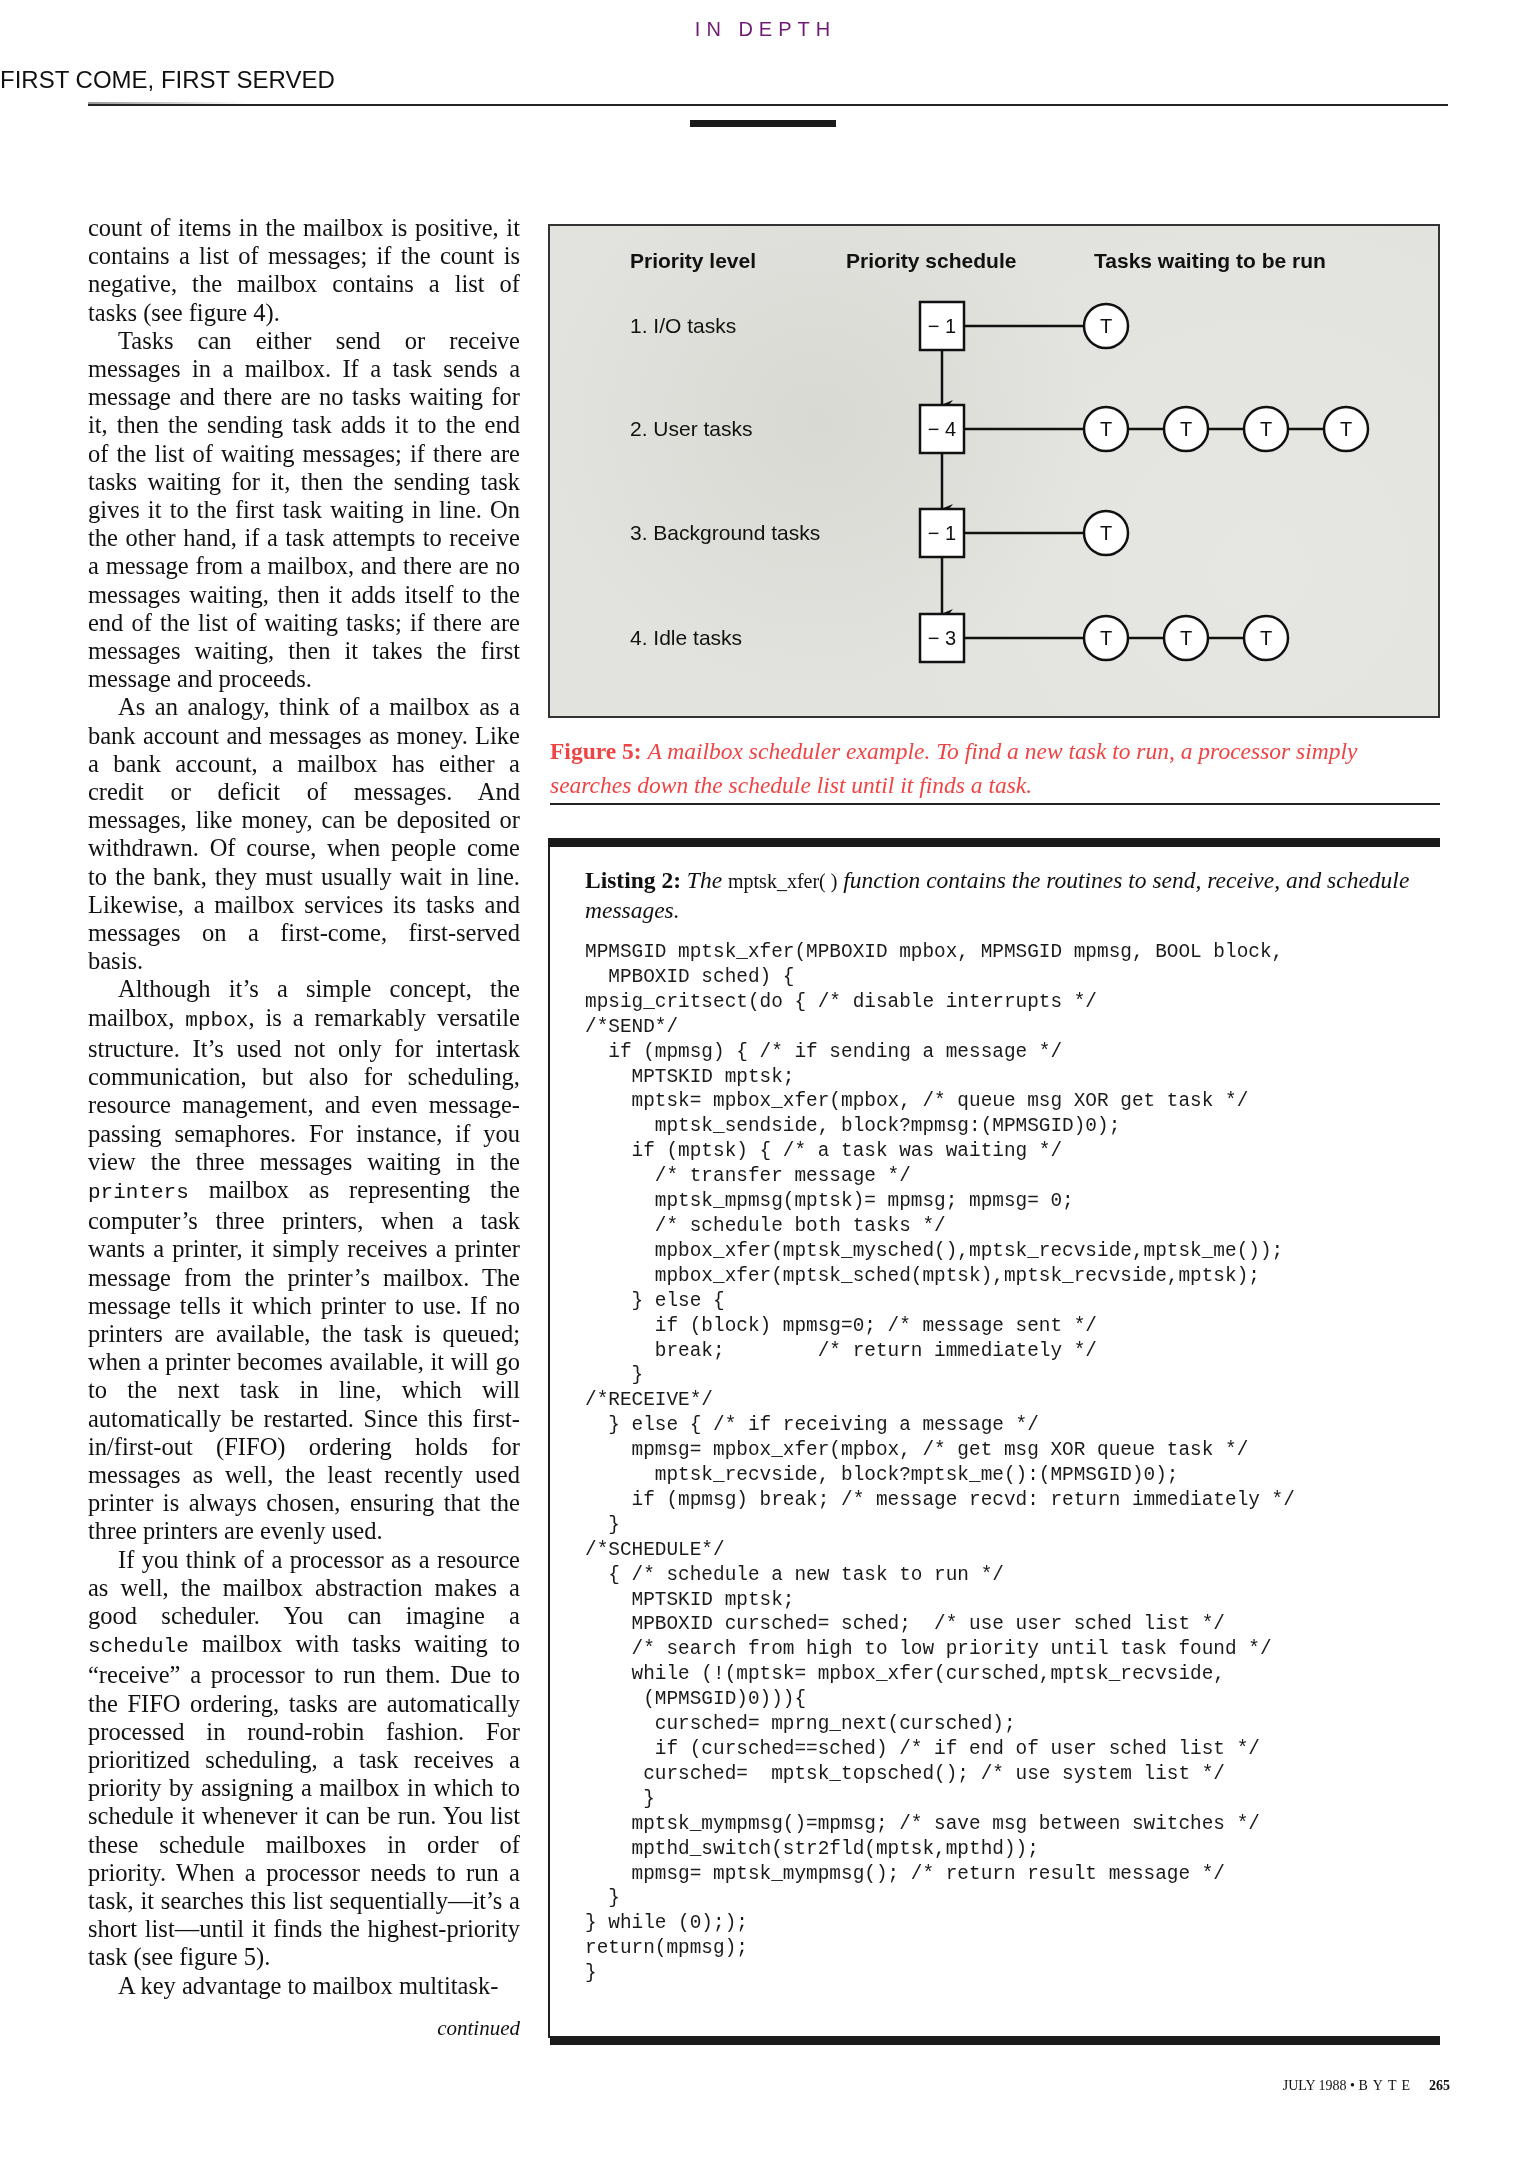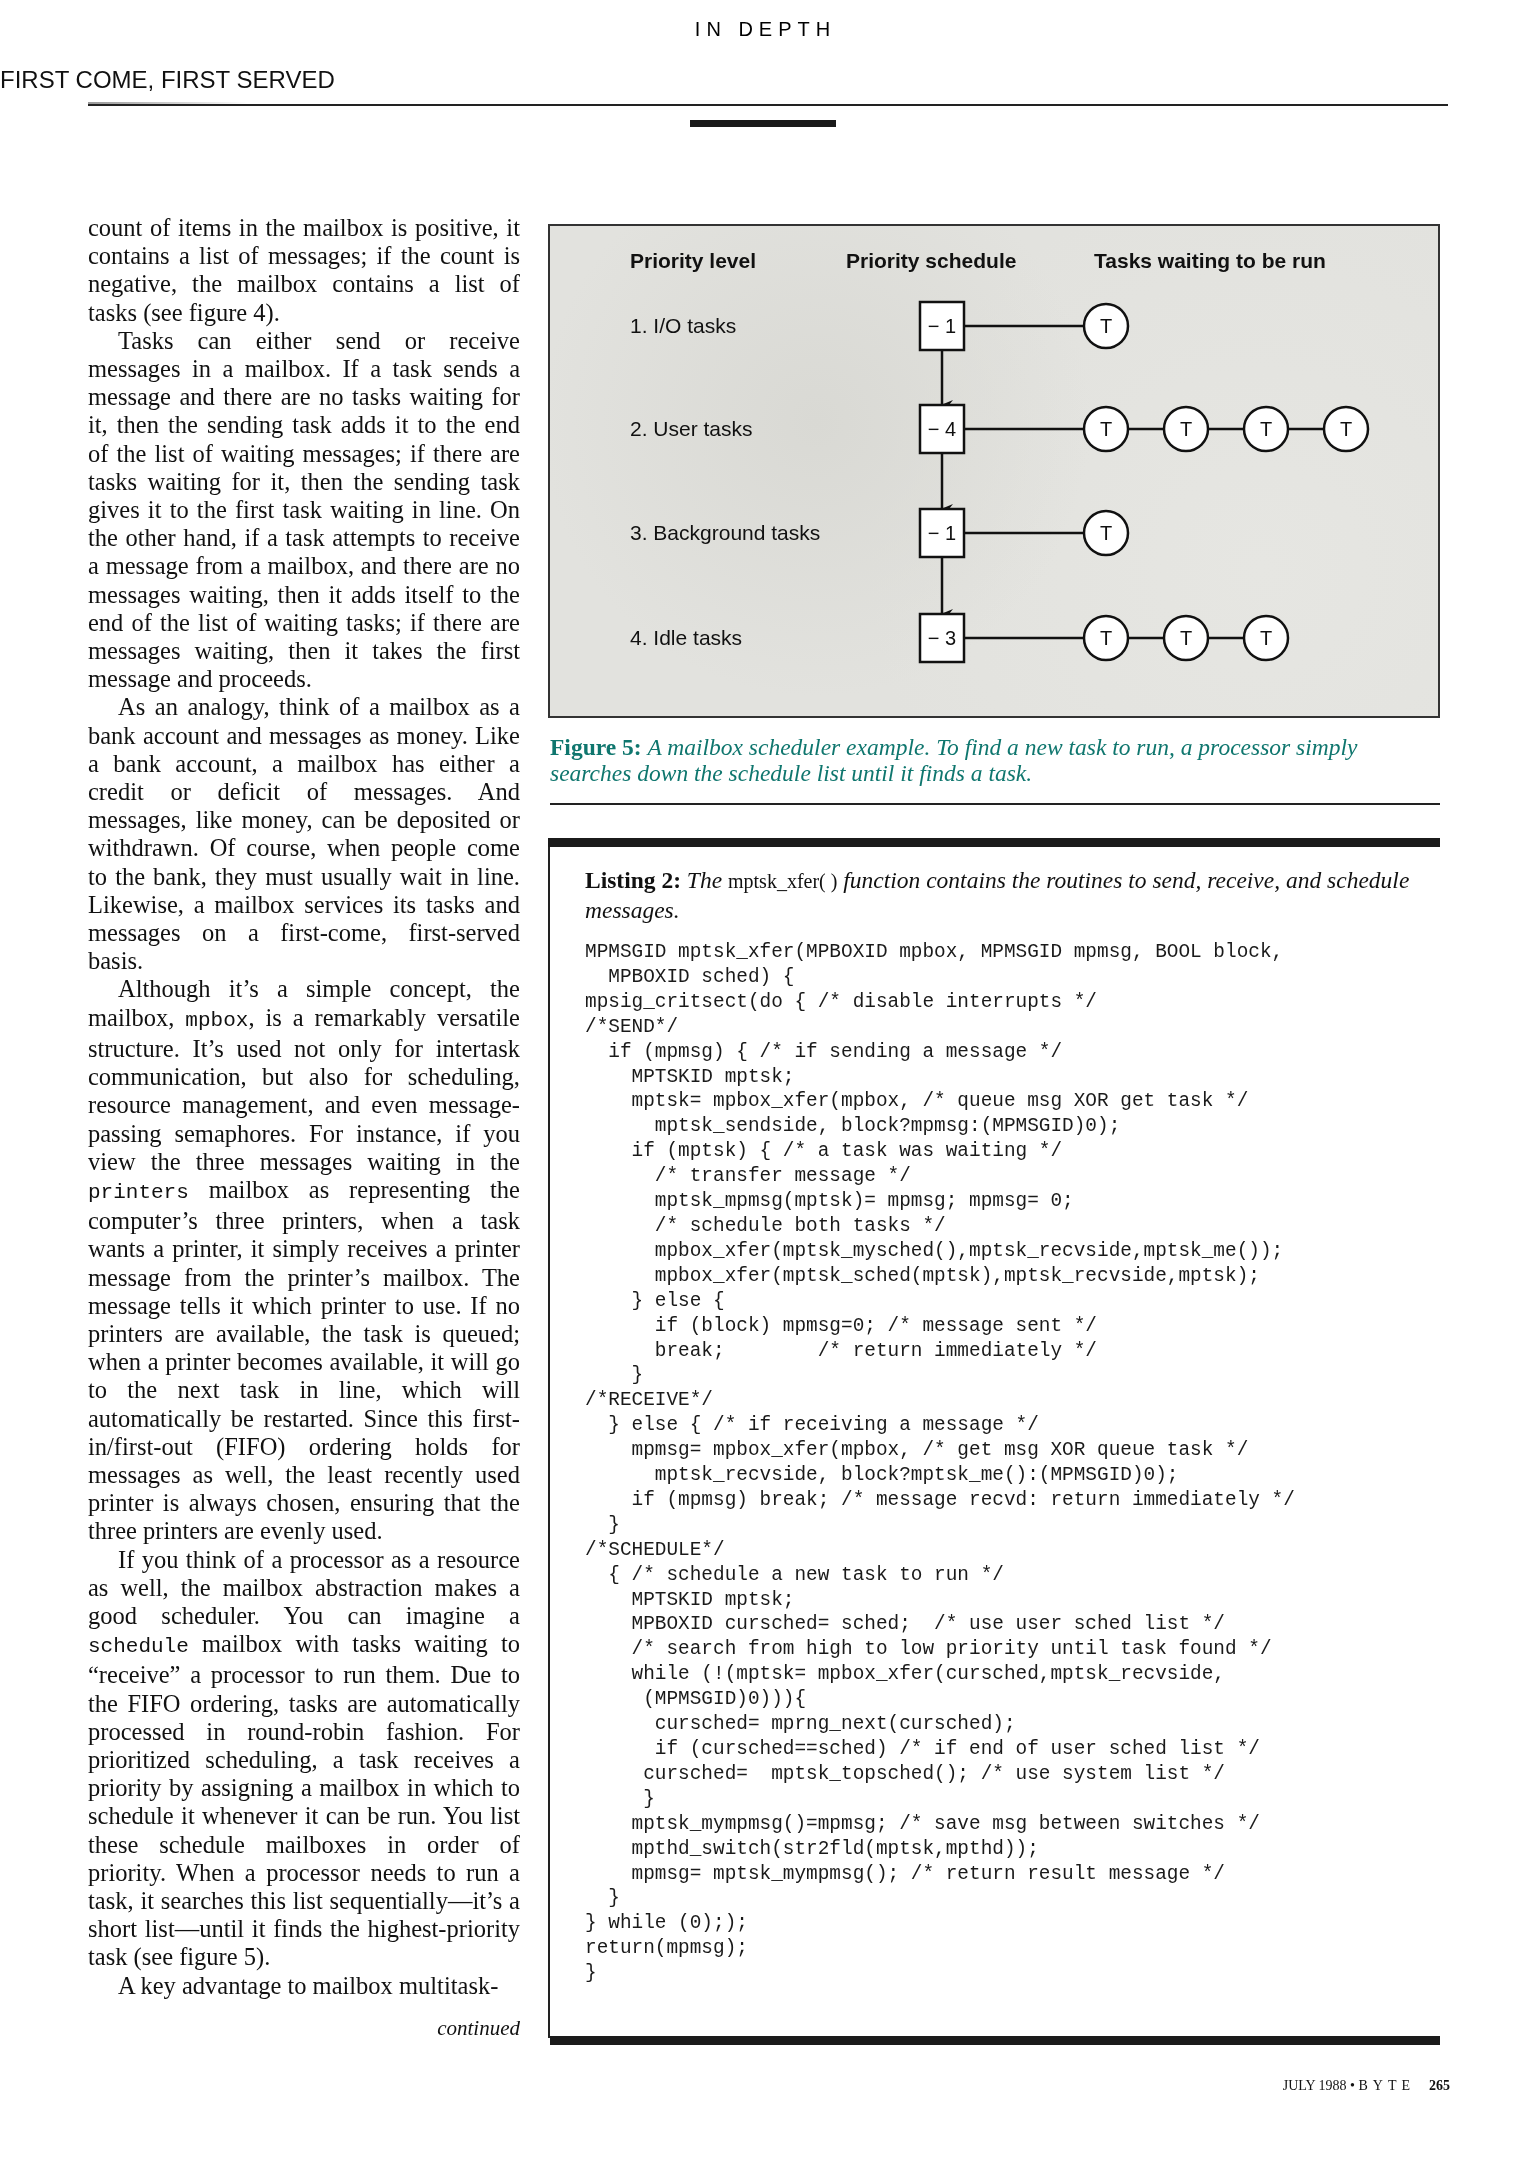--- a/index.html
+++ b/index.html
@@ -1,36 +1,36 @@
 <!DOCTYPE html>
 <html><head>
   <meta charset="utf-8">
   <style>
     html, body { margin: 0; padding: 0; background: #ffffff; }
     body { width: 1531px; height: 2160px; position: relative; overflow: hidden; color: #111; }
-    .kicker { position: absolute; top: 18px; left: 0; width: 1531px; text-align: center; font-family: "Liberation Sans", sans-serif; font-size: 20px; letter-spacing: 6px; color: #000000; }
+    .kicker { position: absolute; top: 18px; left: 0; width: 1531px; text-align: center; font-family: "Liberation Sans", sans-serif; font-size: 20px; letter-spacing: 6px; color: #701a75; }
     .running-title { position: absolute; top: 66px; left: 0; width: 1531px; text-align: left; font-family: Liberation Sans, sans-serif; font-size: 24px; letter-spacing: 0px; color: #111; }
     .rule-top { position: absolute; top: 104px; left: 88px; width: 1360px; height: 2px; background: #222; }
     .rule-top-left { position: absolute; top: 102px; left: 88px; width: 160px; height: 2px; background: linear-gradient(90deg, #999, #fff); }
     .rule-center { position: absolute; top: 120px; left: 690px; width: 146px; height: 7px; background: #1a1a1a; }
 
     .col-left { position: absolute; top: 214px; left: 88px; width: 432px; font-family: "Liberation Serif", serif; font-size: 24.5px; line-height: 28.2px; text-align: justify; color: #111; }
     .col-left p { margin: 0; text-indent: 30px; }
     .col-left p.first { text-indent: 0; }
     .col-left .mono { font-family: "Liberation Mono", monospace; font-size: 21px; }
     .continued { position: absolute; top: 2016px; left: 88px; width: 432px; text-align: right; font-family: "Liberation Serif", serif; font-style: italic; font-size: 21px; color: #111; }
 
     .figure { position: absolute; top: 224px; left: 548px; width: 892px; height: 494px; border: 2px solid #333; background: #e2e2de; background-image: radial-gradient(circle at 30% 40%, #d9d9d4 0%, transparent 40%), radial-gradient(circle at 80% 70%, #e6e6e2 0%, transparent 50%); box-sizing: border-box; }
     .figure svg { position: absolute; left: 0; top: 0; width: 888px; height: 490px; }
     .fig-head { font-family: "Liberation Sans", sans-serif; font-weight: bold; font-size: 21px; fill: #111; }
     .fig-label { font-family: "Liberation Sans", sans-serif; font-size: 21px; fill: #111; }
     .fig-box-text { font-family: "Liberation Sans", sans-serif; font-size: 20px; fill: #111; }
     .fig-node-text { font-family: "Liberation Sans", sans-serif; font-size: 20px; fill: #111; }
 
-    .fig-caption { position: absolute; top: 734px; left: 550px; width: 892px; font-family: "Liberation Serif", serif; font-size: 23.5px; line-height: 26px; color: #0f766e; }
+    .fig-caption { position: absolute; top: 734px; left: 550px; width: 892px; font-family: "Liberation Serif", serif; font-size: 23.5px; line-height: 34px; color: #ef4444; }
     .fig-caption .lbl { font-weight: bold; }
     .fig-caption .txt { font-style: italic; }
     .rule-caption { position: absolute; top: 803px; left: 550px; width: 890px; height: 2px; background: #222; }
 
     .listing { position: absolute; top: 838px; left: 548px; width: 894px; height: 1200px; border-left: 2px solid #222; box-sizing: border-box; }
     .listing-topbar { position: absolute; top: 838px; left: 548px; width: 892px; height: 9px; background: #1b1b1b; }
     .listing-botbar { position: absolute; top: 2036px; left: 550px; width: 890px; height: 9px; background: #1b1b1b; }
     .listing-caption { position: absolute; top: 866px; left: 585px; width: 840px; font-family: "Liberation Serif", serif; font-size: 23.5px; line-height: 29px; color: #111; }
     .listing-caption .lbl { font-weight: bold; }
     .listing-caption .txt { font-style: italic; }

